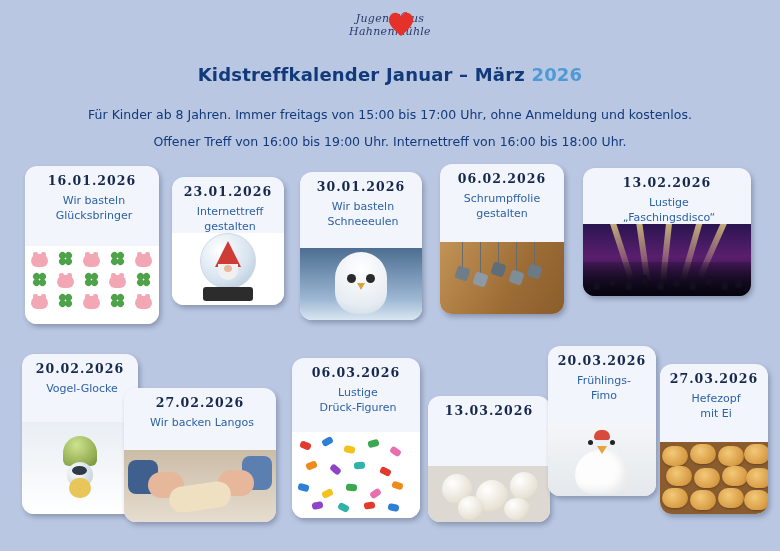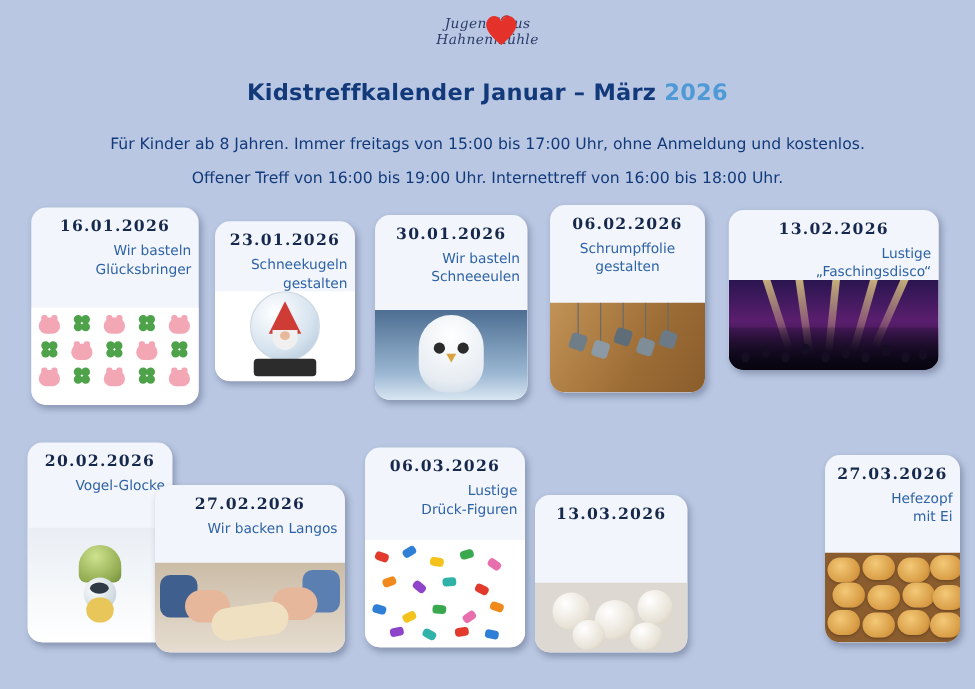--- a/index.html
+++ b/index.html
@@ -92,21 +92,21 @@
     padding-top: 7px;
   }
   .card-title {
     font-size: 11px;
     color: #2d62a6;
     text-align: center;
     line-height: 15px;
     padding: 5px 6px 4px 6px;
   }
   .card-title.left {
-    text-align: right;
+    text-align: center;
     padding-left: 10px;
   }
   .card-img {
     position: absolute;
     left: 0;
     right: 0;
     bottom: 0;
     overflow: hidden;
   }
   .card-img .inner {
@@ -399,21 +399,21 @@
             </div>
           <div class="pig" style="left:110px; top:50px;"></div>
         </div>
       </div>
     </div>
   </div>
 
   <div class="card" style="left:172px; top:177px; width:112px; height:128px;">
     <div class="card-date">23.01.2026</div>
     <div class="card-title left">
-      <div>Schneekugeln</div>
+      <div>Internettreff</div>
       <div>gestalten</div>
     </div>
     <div class="card-img" style="height:72px;">
       <div class="inner">
         <div class="globe-bg">
           <div class="globe"></div>
           <div class="gnome-hat"></div>
           <div class="gnome-beard"></div>
           <div class="gnome-nose"></div>
           <div class="globe-base"></div>
@@ -568,20 +568,38 @@
           <div class="ball" style="left:14px; top:8px;  width:30px; height:30px;"></div>
           <div class="ball" style="left:48px; top:14px; width:32px; height:32px;"></div>
           <div class="ball" style="left:82px; top:6px;  width:28px; height:28px;"></div>
           <div class="ball" style="left:30px; top:30px; width:26px; height:24px;"></div>
           <div class="ball" style="left:76px; top:32px; width:26px; height:22px;"></div>
         </div>
       </div>
     </div>
   </div>
 
+  <div class="card" style="left:548px; top:346px; width:108px; height:150px;">
+    <div class="card-date">20.03.2026</div>
+    <div class="card-title left">
+      <div>Frühlings-</div>
+      <div>Fimo</div>
+    </div>
+    <div class="card-img" style="height:72px;">
+      <div class="inner">
+        <div class="chick-bg">
+          <div class="chick-body"></div>
+          <div class="chick-comb"></div>
+          <div class="chick-eye" style="left:40px;"></div>
+          <div class="chick-eye" style="left:62px;"></div>
+          <div class="chick-beak"></div>
+        </div>
+      </div>
+    </div>
+  </div>
 
   <div class="card" style="left:660px; top:364px; width:108px; height:150px;">
     <div class="card-date">27.03.2026</div>
     <div class="card-title left">
       <div>Hefezopf</div>
       <div>mit Ei</div>
     </div>
     <div class="card-img" style="height:72px;">
       <div class="inner">
         <div class="bake-bg">

